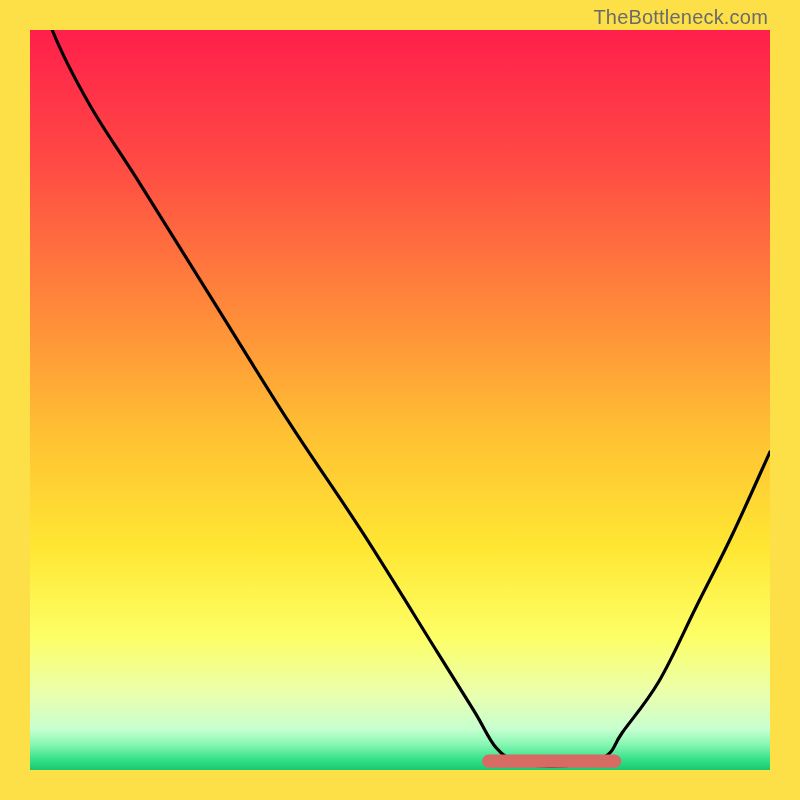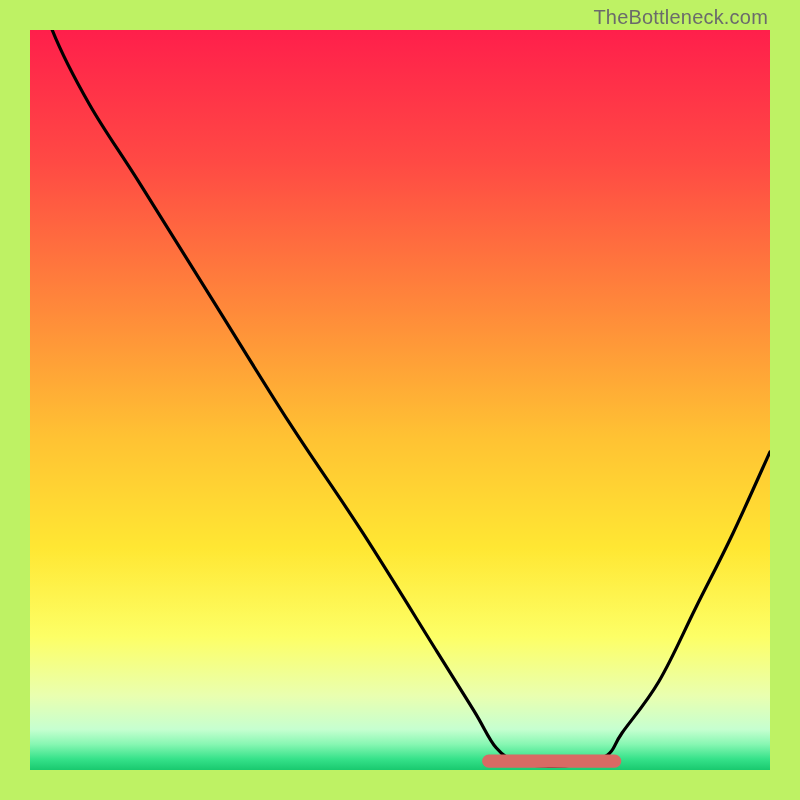--- a/index.html
+++ b/index.html
@@ -7,21 +7,21 @@
     padding: 0;
     width: 800px;
     height: 800px;
     background: #000;
     overflow: hidden;
   }
   .frame {
     position: relative;
     width: 800px;
     height: 800px;
-    background: #bef264;
+    background: #fde047;
   }
   .plot-area {
     position: absolute;
     left: 30px;
     top: 30px;
     width: 740px;
     height: 740px;
     overflow: hidden;
   }
   .gradient {

